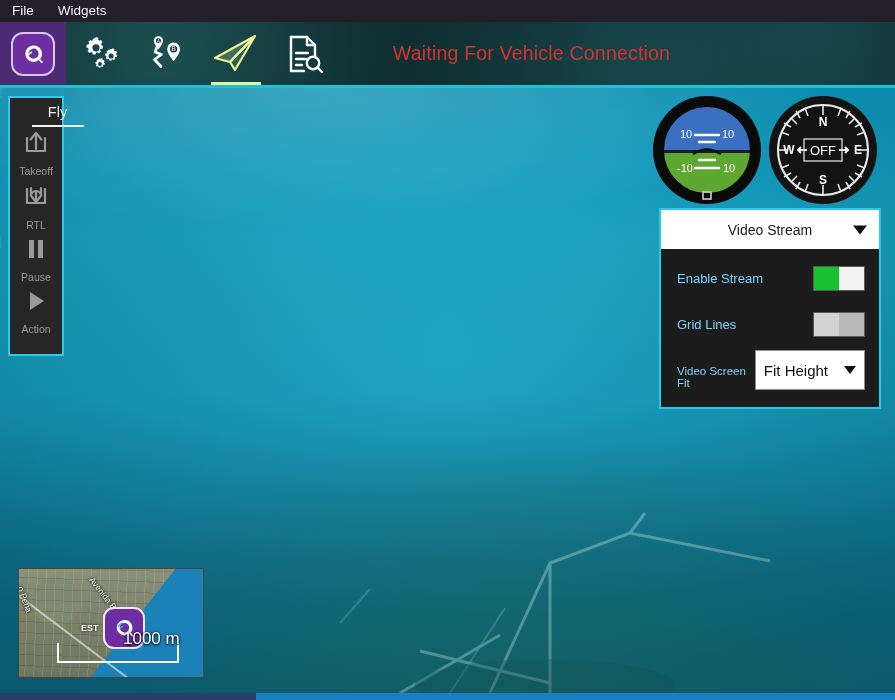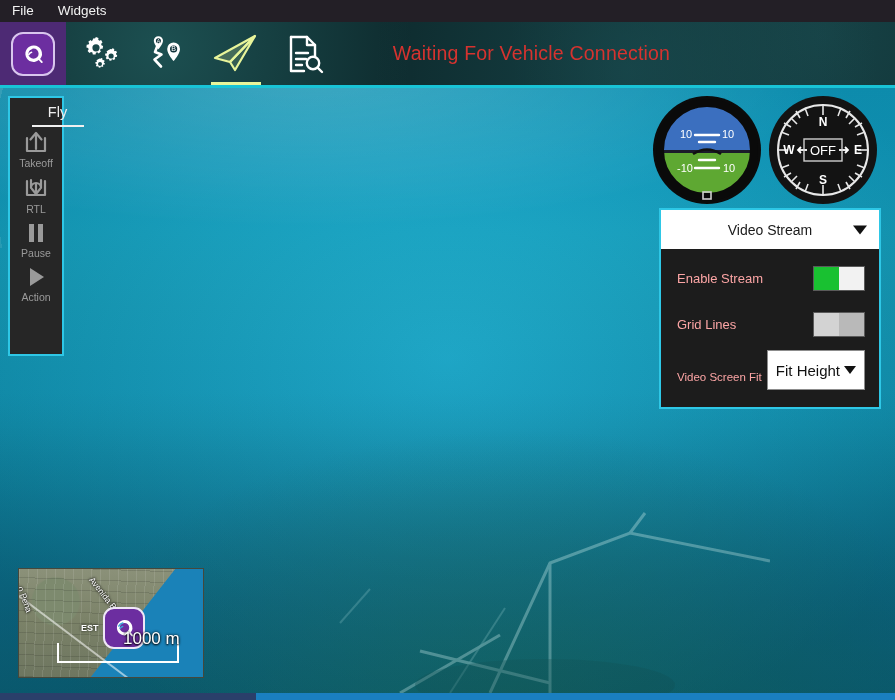--- a/index.html
+++ b/index.html
@@ -102,21 +102,21 @@
     position: absolute; left: 8px; top: 96px; width: 56px; height: 260px;
     background: #262626; border: 2px solid #2ec7e6; z-index: 20;
     display: flex; flex-direction: column; align-items: center;
   }
   #fly-title {
     color: #ededed; font-size: 14.5px; padding: 6px 0 5px; width: 100%;
     text-align: center; border-bottom: 2px solid #f0f0f0; margin-left: 43px;
   }
   .fly-action {
     width: 100%; padding: 2px 0 4px;
-    display: flex; flex-direction: column; align-items: center; gap: 2px;
+    display: flex; flex-direction: column; align-items: center; gap: 10px;
   }
   .fly-action .lbl { color: #9a9a9a; font-size: 10.5px; line-height: 12px; }
 
   
   #instruments {
     position: absolute; right: 14px; top: 92px; z-index: 22;
     display: flex; align-items: flex-start;
   }
   .gauge-wrap { position: relative; }
 
@@ -133,33 +133,33 @@
   #stream-header .caret {
     position: absolute; right: 12px; top: 50%; transform: translateY(-50%);
     width: 0; height: 0; border-left: 7px solid transparent;
     border-right: 7px solid transparent; border-top: 9px solid #111;
   }
   #stream-body { padding: 6px 0 14px; }
   .row {
     display: flex; align-items: center; min-height: 46px;
     padding: 0 14px 0 16px;
   }
-  .row .label { color: #fca5a5; font-size: 13px; flex: 1; }
+  .row .label { color: #7dd3fc; font-size: 13px; flex: 1; }
   .row.small .label { font-size: 11.5px; margin-top: 13px; }
   .toggle {
     width: 52px; height: 25px; display: flex; border: 1px solid #5a5a5a;
   }
   .toggle .half { flex: 1; }
   .toggle.on .left { background: #19c131; }
   .toggle.on .right { background: #f2f2f2; }
   .toggle.off .left { background: #d3d3d3; }
   .toggle.off .right { background: #b9b9b9; }
   .combo {
     min-width: 96px; height: 40px; background: #fff; border: 1px solid #8c8c8c;
-    display: flex; align-items: center; justify-content: center; gap: 4px;
+    display: flex; align-items: center; justify-content: center; gap: 16px;
     padding: 4px 8px; color: #111; font-size: 15px;
   }
   .combo .caret {
     width: 0; height: 0; border-left: 6px solid transparent;
     border-right: 6px solid transparent; border-top: 8px solid #111;
   }
   .rec-btn {
     width: 46px; height: 46px; border-radius: 50%; background: #e01b1b;
     display: flex; align-items: center; justify-content: center;
   }

